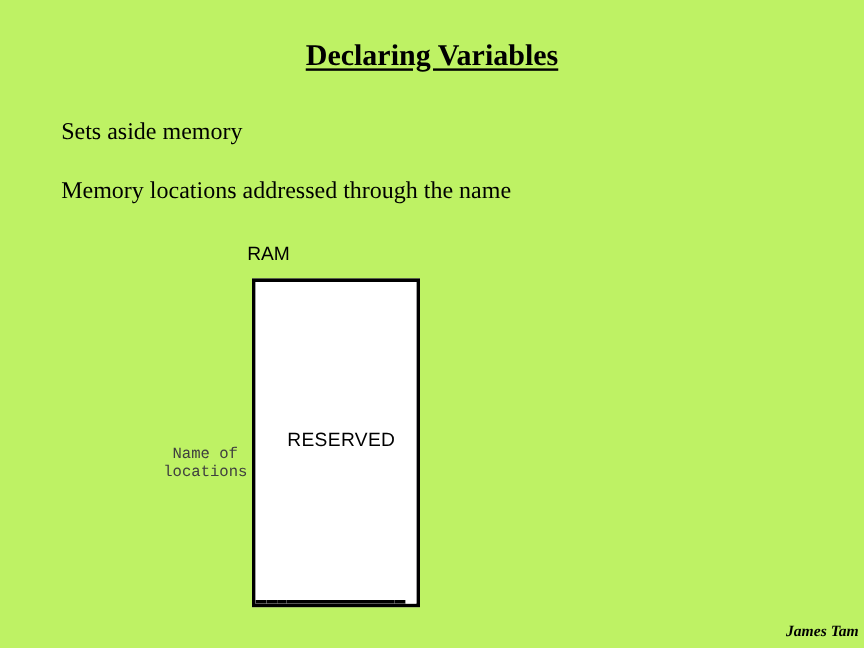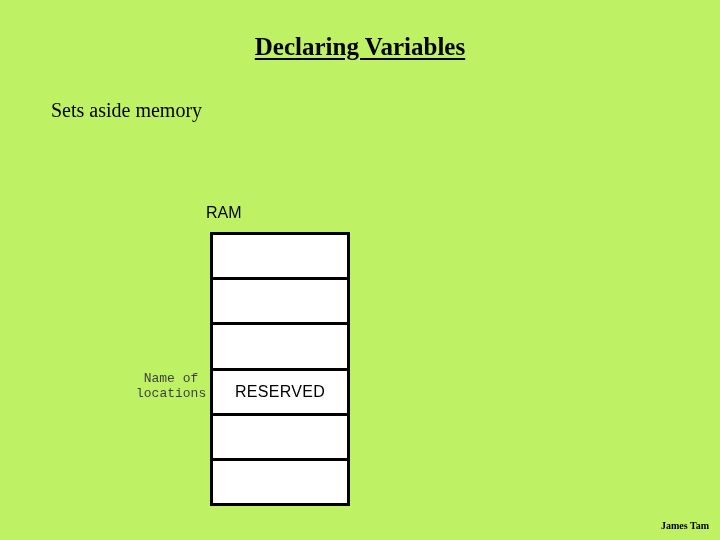--- a/index.html
+++ b/index.html
@@ -74,21 +74,21 @@
   #memory-stack {
     position: absolute;
     left: 210px;
     top: 232px;
     width: 140px;
     height: 274px;
     box-sizing: border-box;
     border: 3px solid #000000;
     background: #ffffff;
     display: flex;
-    flex-direction: column;
+    flex-direction: row;
   }
   .memory-cell {
     flex: 1 1 0;
     position: relative;
     box-sizing: border-box;
     border-bottom: 3px solid #000000;
     display: flex;
     align-items: center;
     justify-content: center;
     background: #ffffff;
@@ -123,37 +123,39 @@
   }
 
   
   #footer-attribution {
     position: absolute;
     left: 655px;
     top: 521px;
     width: 60px;
     font-family: "Liberation Serif", "DejaVu Serif", serif;
     font-weight: bold;
-    font-size: 10px;
+    font-size: 13px;
     line-height: 9px;
     color: #000000;
     text-align: center;
     white-space: nowrap;
+    font-style: italic;
   }
 </style>
 </head>
 <body>
 
 <div id="slide">
 
   <div id="slide-title">
     <span class="underlined">Declaring Variables</span>
   </div>
 
   <div class="body-line" id="body-line-0">Sets aside memory</div>
+  <div class="body-line" id="body-line-1">Memory locations addressed through the name</div>
 
   <div id="ram-label">RAM</div>
 
   <div id="memory-stack">
     <div class="memory-cell">
       <span class="memory-cell-label"></span>
     </div>
     <div class="memory-cell">
       <span class="memory-cell-label"></span>
     </div>

